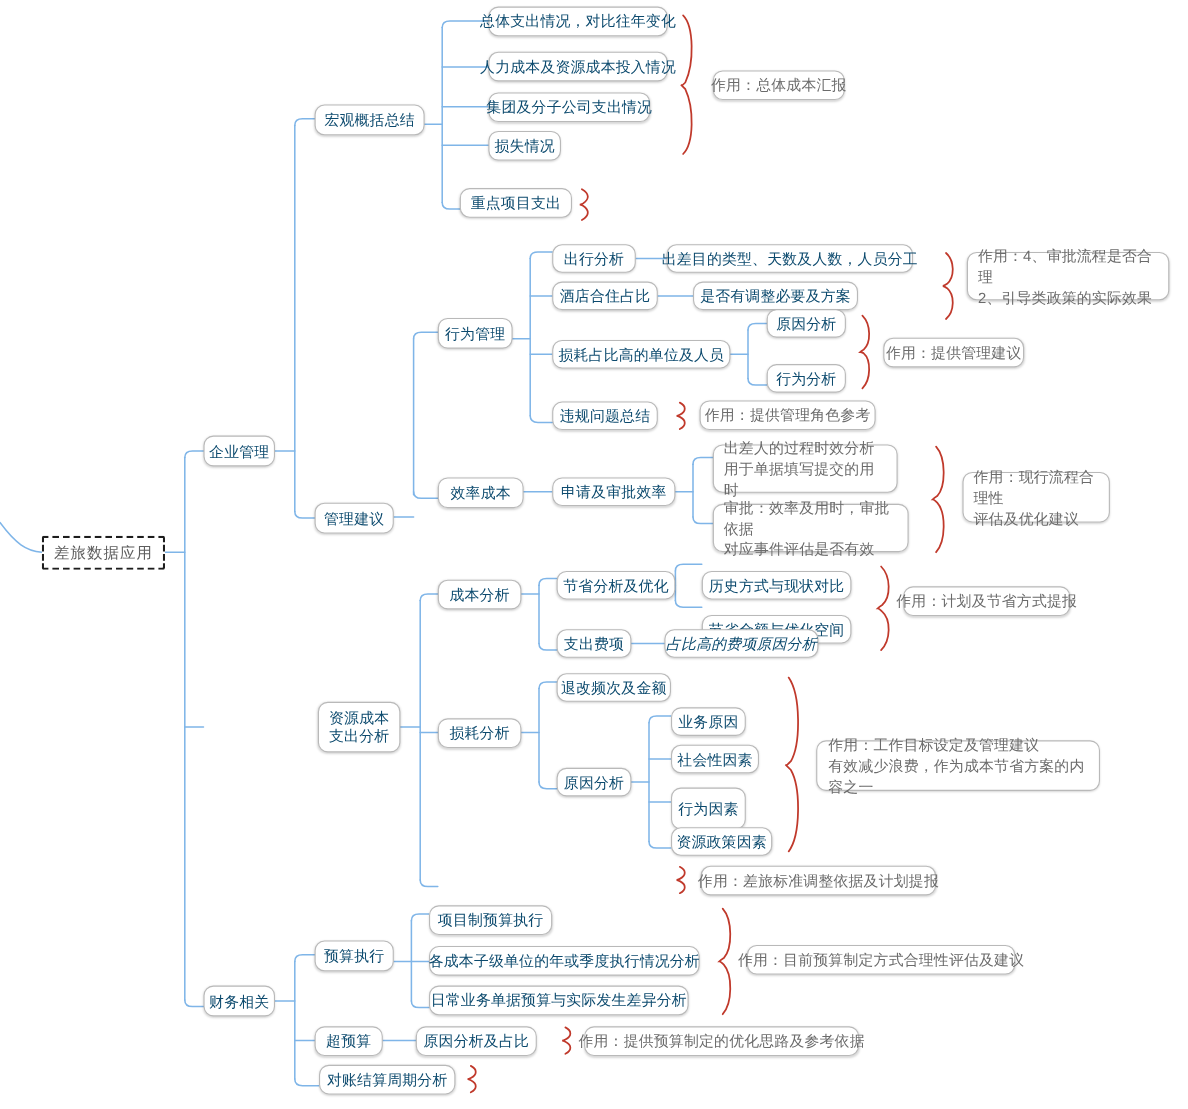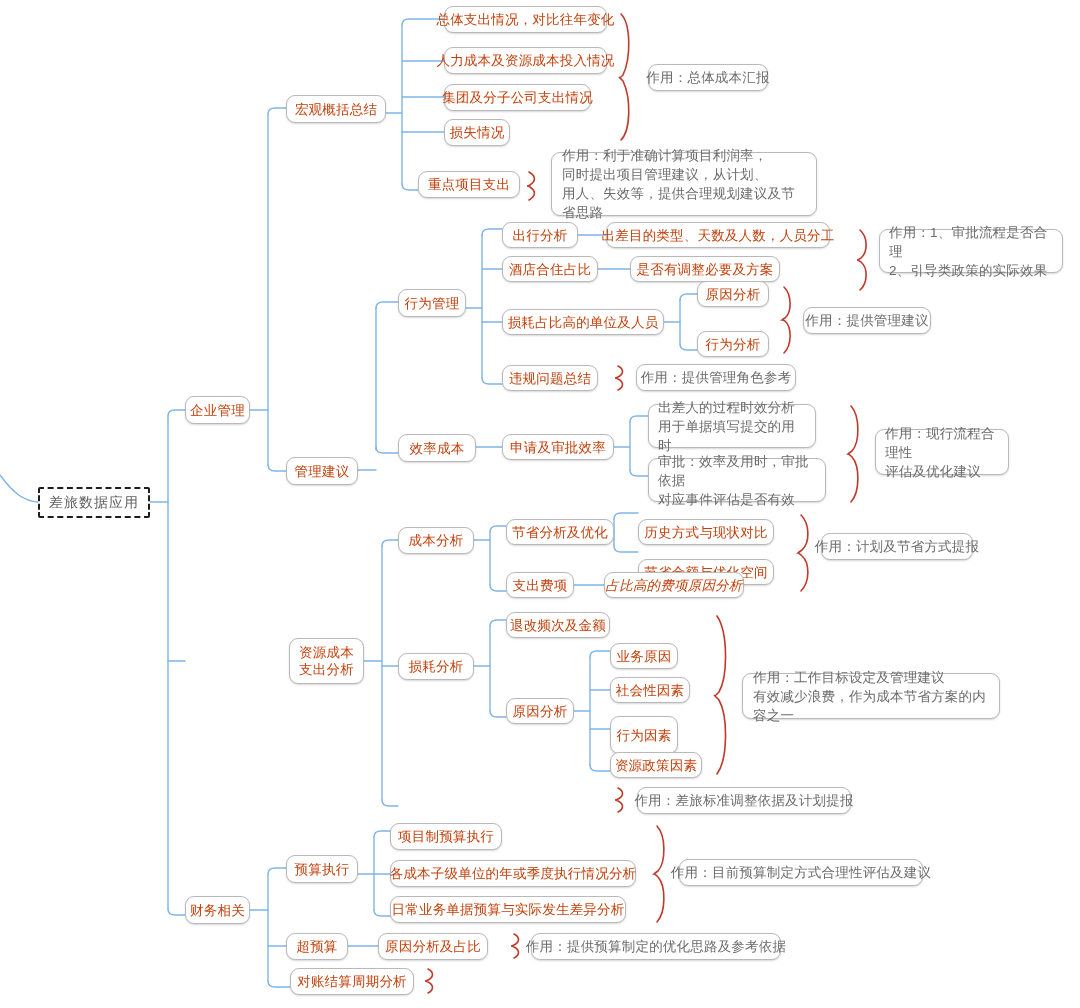--- a/index.html
+++ b/index.html
@@ -24,21 +24,21 @@
   .node{
     position:absolute;
     box-sizing:border-box;
     display:flex;
     align-items:center;
     justify-content:center;
     text-align:center;
     border:1px solid #b9b9b9;
     border-radius:9px;
     background:#ffffff;
-    color:#c2410c;
+    color:#0c4a6e;
     font-size:13.5px;
     line-height:17px;
     letter-spacing:.2px;
     padding:3px 9px;
     white-space:pre;
     box-shadow:0 1px 2px rgba(0,0,0,.16);
     z-index:3;
   }
   .node.multiline{white-space:pre-line;}
   .root{
@@ -184,24 +184,20 @@
       <path d="M4,2 C14,12 14,46 6,63 C3,66 3,66 2,65 C3,66 3,66 6,69 C14,86 14,118 4,128" fill="none" stroke="#c0392b" stroke-width="1.6" stroke-linecap="round"></path>
     </svg>
   </div>
   <div class="node callout" style="left:648px;top:64px;width:120px;height:27px;">作用：总体成本汇报</div>
 
   <div class="brace" style="left:525px;top:170px;">
     <svg width="22" height="32" viewBox="0 0 22 32">
       <path d="M4,2 C11,6 11,11 5,15 C3,16 3,16 2,16 C3,16 3,16 5,17 C11,21 11,26 4,30" fill="none" stroke="#c0392b" stroke-width="1.6" stroke-linecap="round"></path>
     </svg>
   </div>
-  <div class="node callout multiline" style="left:551px;top:152px;width:266px;height:64px;
-       justify-content:flex-start;text-align:left;padding:5px 10px;line-height:19px;">作用：利于准确计算项目利润率，
-同时提出项目管理建议，从计划、
-用人、失效等，提供合理规划建议及节省思路</div>
 
   <div class="node" style="left:398px;top:289px;width:68px;height:28px;">行为管理</div>
   <div class="node" style="left:398px;top:434px;width:78px;height:28px;">效率成本</div>
 
   <div class="node" style="left:502px;top:222px;width:76px;height:26px;">出行分析</div>
   <div class="node" style="left:606px;top:222px;width:224px;height:26px;">出差目的类型、天数及人数，人员分工</div>
 
   <div class="node" style="left:502px;top:256px;width:96px;height:26px;">酒店合住占比</div>
   <div class="node" style="left:630px;top:256px;width:150px;height:26px;">是否有调整必要及方案</div>
 
@@ -210,21 +206,21 @@
   <div class="node" style="left:697px;top:331px;width:72px;height:26px;">行为分析</div>
 
   <div class="node" style="left:502px;top:365px;width:96px;height:26px;">违规问题总结</div>
 
   <div class="brace" style="left:855px;top:228px;">
     <svg width="24" height="64" viewBox="0 0 24 64">
       <path d="M5,2 C13,9 13,24 6,30 C3,32 3,32 2,32 C3,32 3,32 6,34 C13,40 13,55 5,62" fill="none" stroke="#c0392b" stroke-width="1.6" stroke-linecap="round"></path>
     </svg>
   </div>
   <div class="node callout multiline" style="left:879px;top:229px;width:184px;height:44px;
-       justify-content:flex-start;text-align:left;padding:3px 9px;line-height:19px;">作用：1、审批流程是否合理
+       justify-content:flex-start;text-align:left;padding:3px 9px;line-height:19px;">作用：4、审批流程是否合理
 2、引导类政策的实际效果</div>
 
   <div class="brace" style="left:780px;top:285px;">
     <svg width="22" height="70" viewBox="0 0 22 70">
       <path d="M4,2 C12,10 12,27 5,33 C3,34 3,34 2,35 C3,35 3,35 5,36 C12,42 12,60 4,68" fill="none" stroke="#c0392b" stroke-width="1.6" stroke-linecap="round"></path>
     </svg>
   </div>
   <div class="node callout" style="left:803px;top:307px;width:128px;height:27px;">作用：提供管理建议</div>
 
   <div class="brace" style="left:614px;top:364px;">

